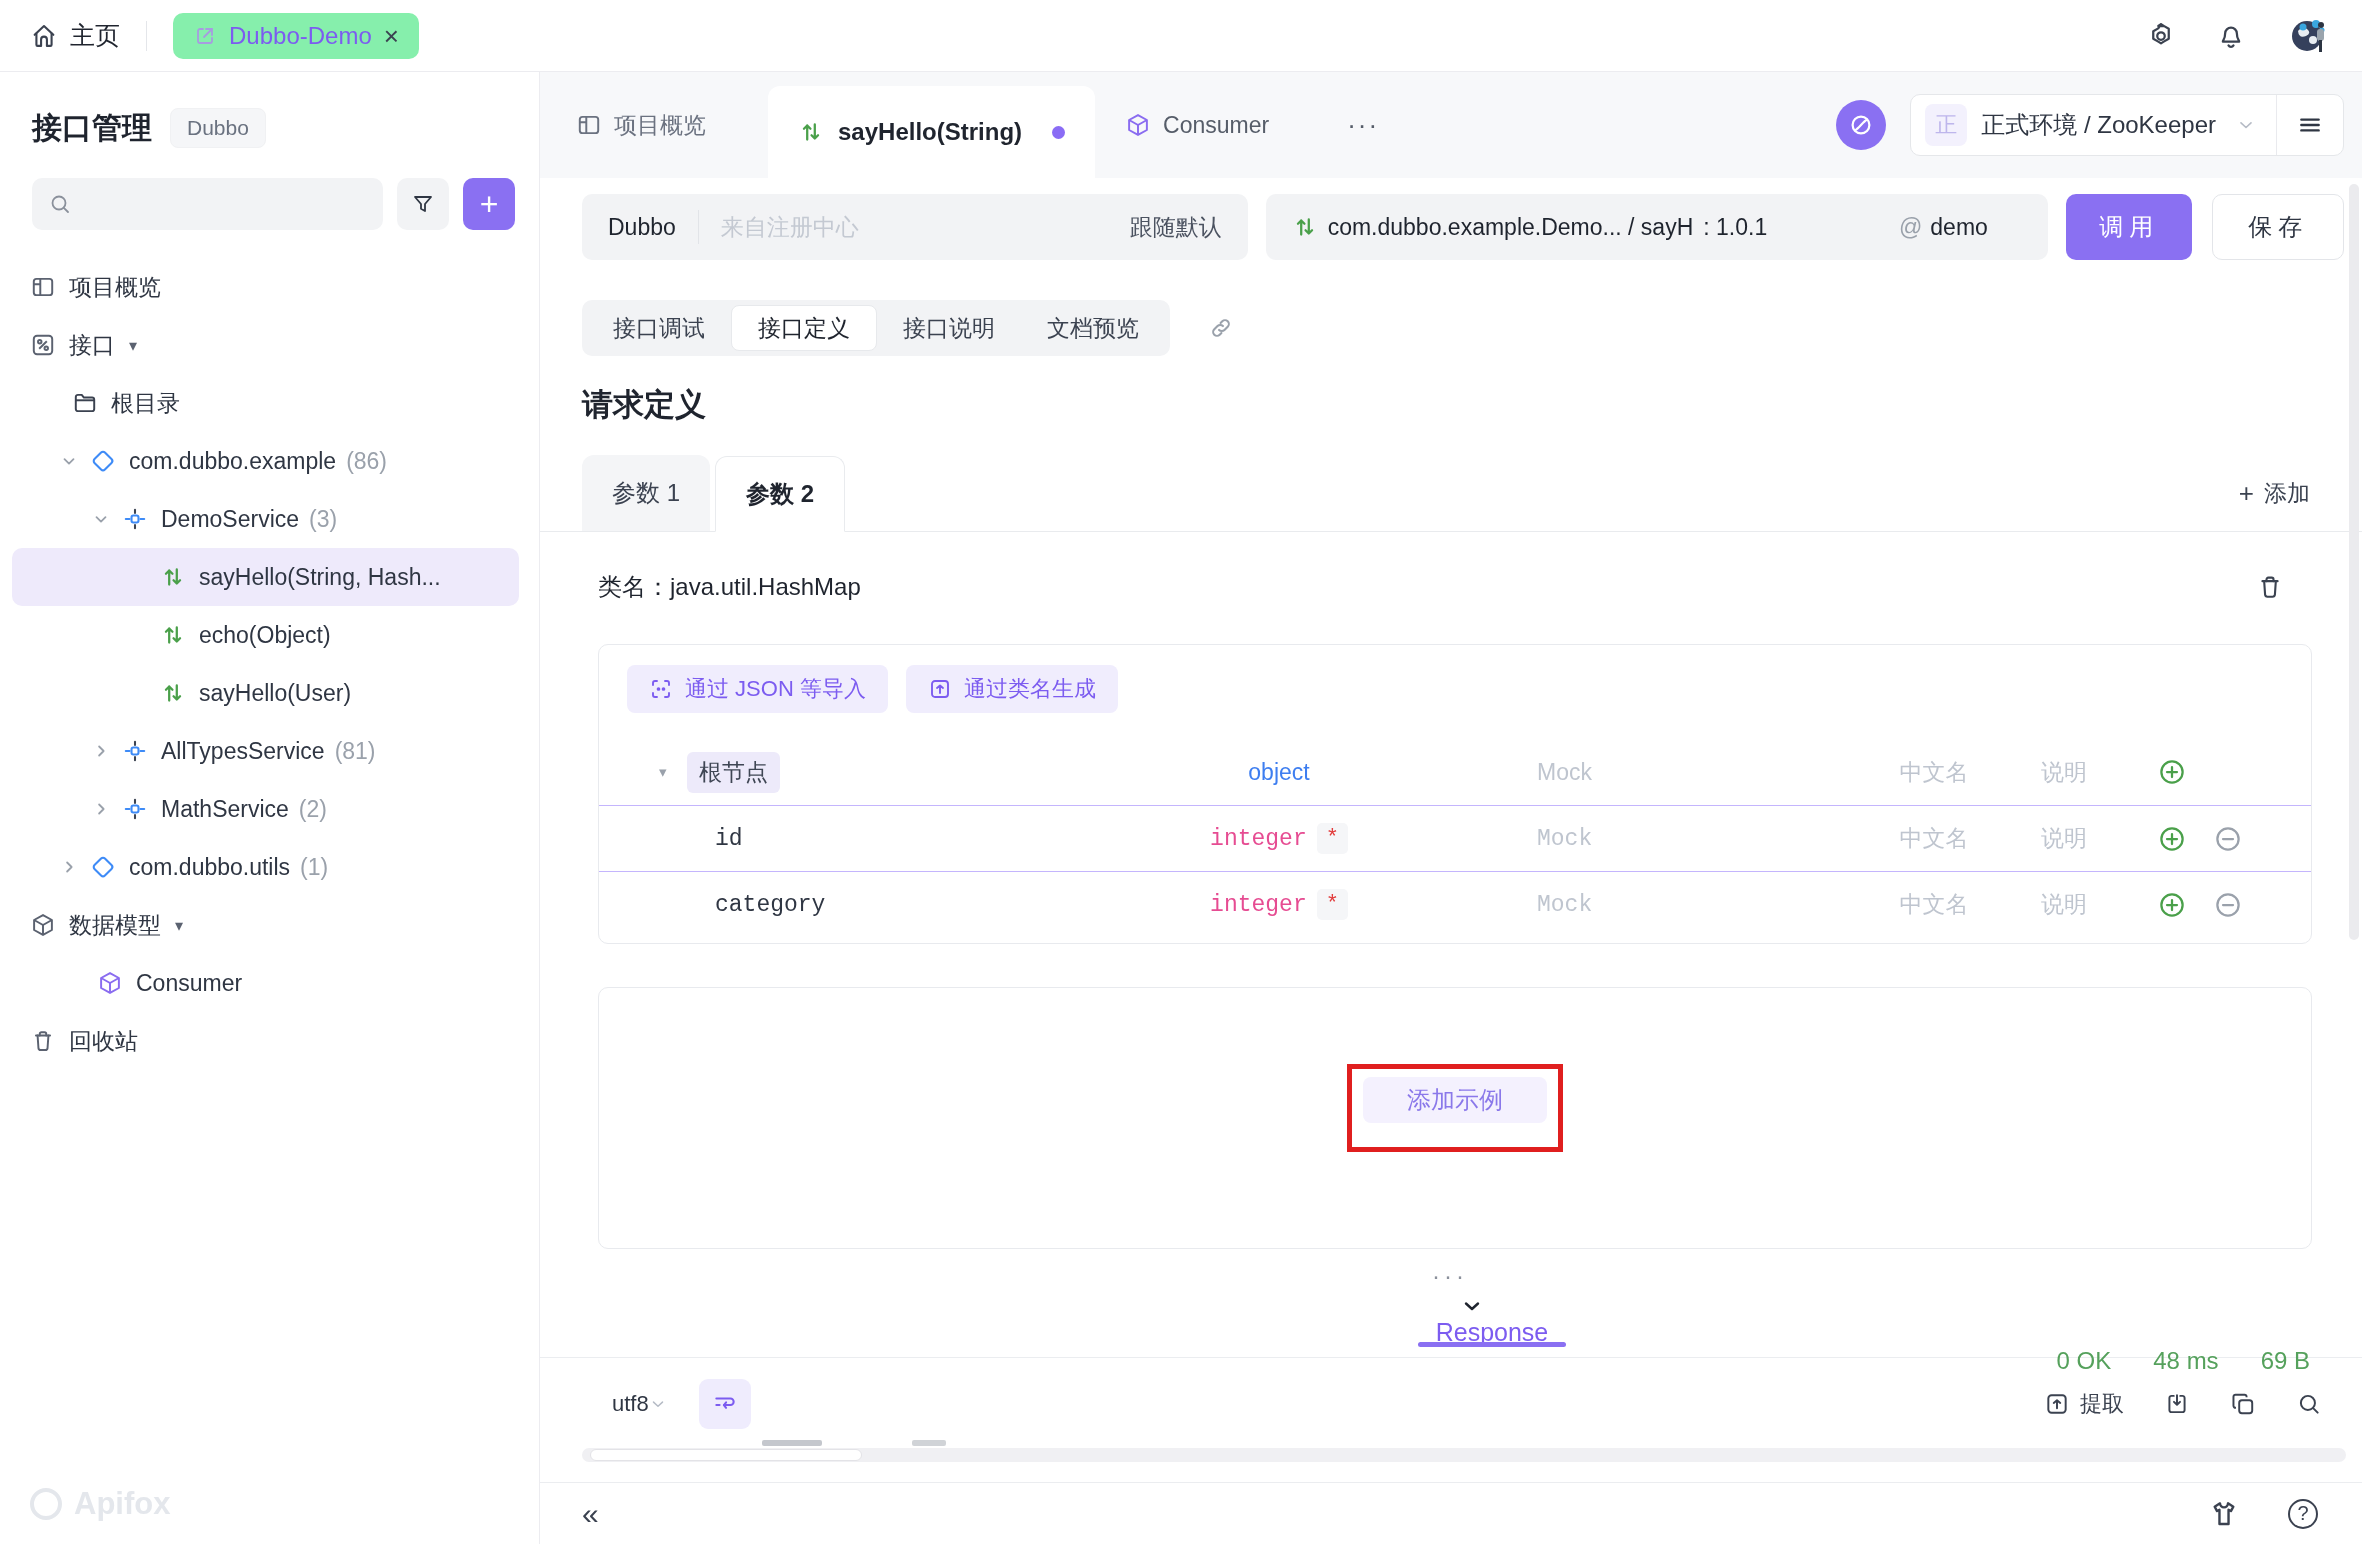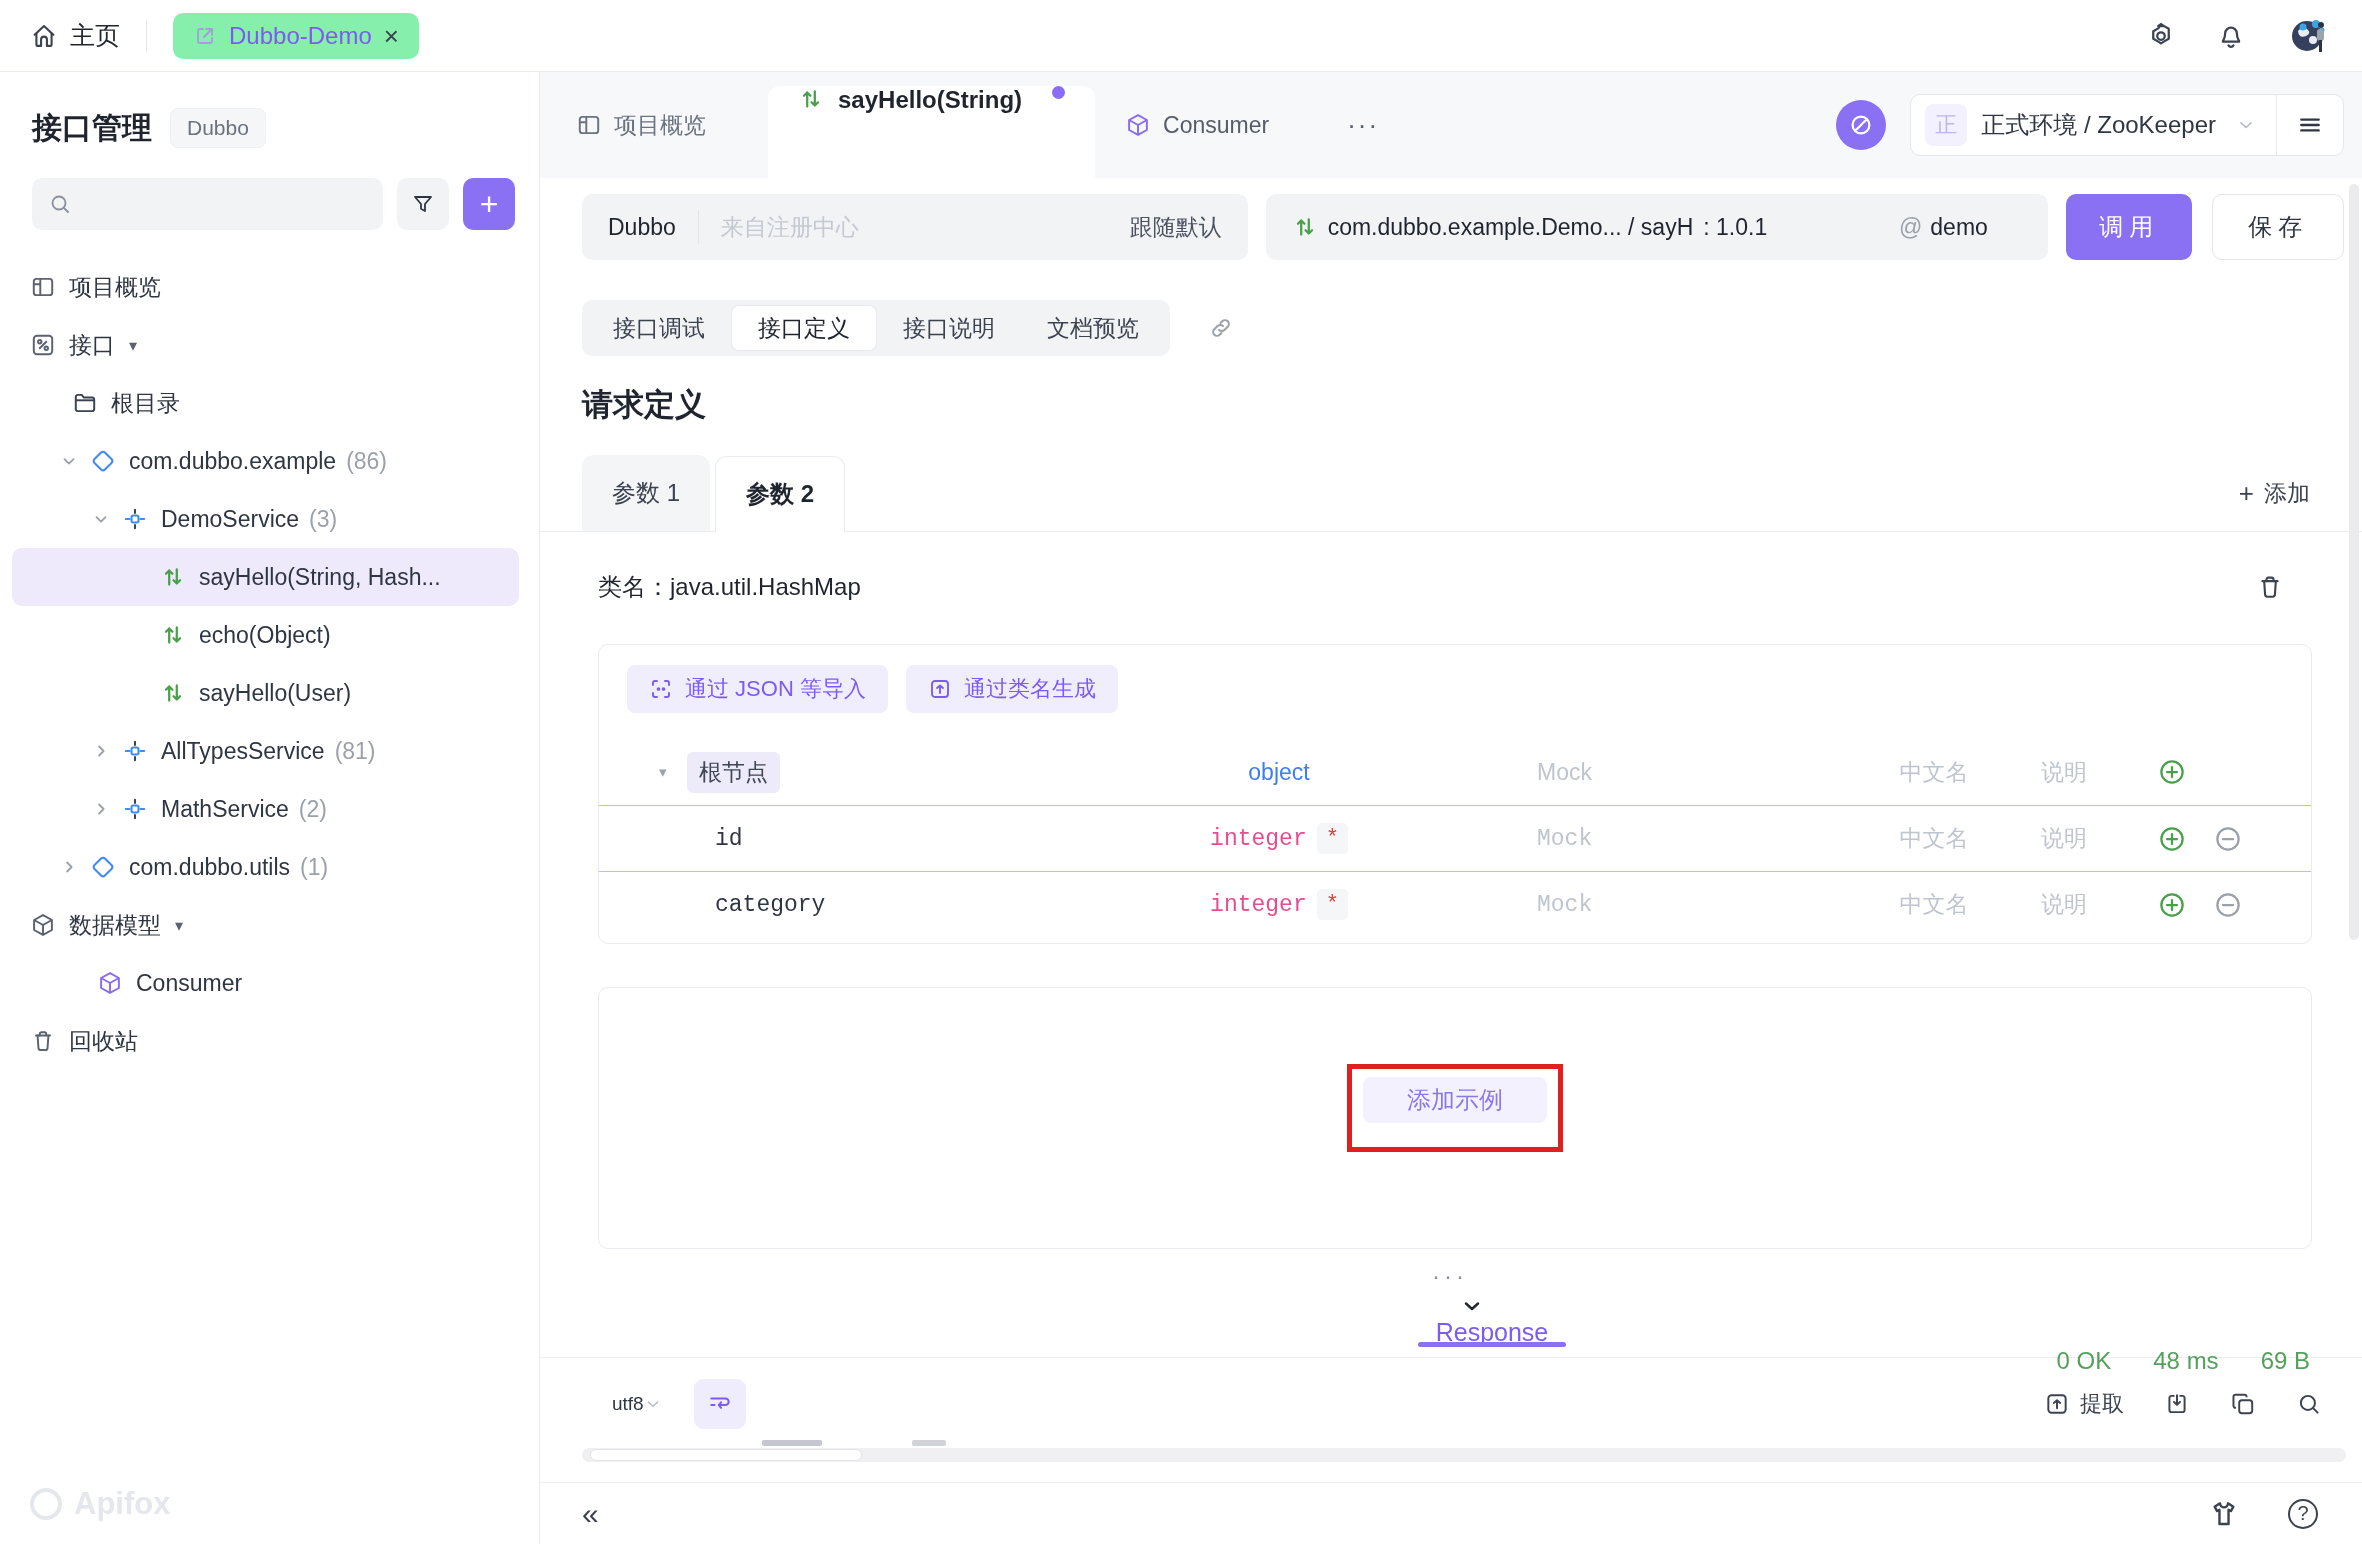--- a/index.html
+++ b/index.html
@@ -50,21 +50,21 @@
     color:#e4e7ec; font-size:31px; font-weight:700; }
   .wm-logo { width:32px; height:32px; border-radius:50%; border:4px solid #e4e7ec; }
 
   
   .main { position:absolute; left:540px; top:72px; right:0; bottom:62px; background:#fff; overflow:hidden; }
 
   .tabstrip { position:absolute; top:0; left:0; right:0; height:106px; background:#f7f8fa;
     display:flex; align-items:center; padding:0 18px 0 36px; }
   .mtab { display:flex; align-items:center; gap:12px; font-size:23px; color:#6b7280; }
   .mtab-active { height:92px; align-self:flex-end; background:#fff; border-radius:12px 12px 0 0;
-    display:flex; gap:14px; padding:0 30px; margin-left:62px; color:#1f242e;
+    display:flex; align-items:center; gap:14px; padding:0 30px; margin-left:62px; color:#1f242e;
     font-weight:700; font-size:24px; }
   .dot { width:13px; height:13px; border-radius:50%; background:#8a6cf5; margin-left:16px; }
   .mtab-consumer { margin-left:30px; color:#565d69; }
   .mtab-more { margin-left:78px; color:#565d69; font-size:26px; letter-spacing:2px; }
   .env-wrap { margin-left:auto; display:flex; align-items:center; gap:24px; }
   .sync-btn { width:50px; height:50px; border-radius:50%; background:#8a70f2; color:#fff;
     display:flex; align-items:center; justify-content:center; }
   .env-pill { height:62px; background:#fff; border:1px solid #e5e7ea; border-radius:10px;
     display:flex; align-items:center; }
   .env-abbr { width:42px; height:42px; border-radius:8px; background:#f3f1fd; color:#beb6ec;
@@ -154,21 +154,21 @@
   .resp-title { margin-left:40px; color:#7c5cf0; font-size:25px; position:relative; height:100%;
     display:flex; align-items:center; padding:0 8px; }
   .resp-underline { position:absolute; left:-10px; right:-10px; bottom:0; height:5px; background:#8a70f2; border-radius:3px; }
   .resp-stats { margin-left:auto; display:flex; gap:42px; padding-right:52px; color:#55a15c; font-size:24px; }
 
   .resp-toolbar { position:absolute; top:1302px; left:0; right:0; height:60px; display:flex;
     align-items:center; padding-left:42px; }
   .rseg { background:#f2f3f5; border-radius:10px; padding:4px; display:flex; height:56px; }
   .rseg-item { display:flex; align-items:center; padding:0 24px; font-size:22px; color:#3b4250; border-radius:8px; }
   .rseg-item.on { background:#fff; border:1px solid #e7e9ec; color:#1f242e; }
-  .enc { margin-left:30px; display:flex; align-items:center; font-size:19px; color:#2f3643; }
+  .enc { margin-left:30px; display:flex; align-items:center; font-size:22px; color:#2f3643; }
   .enc .chv { color:#b6bcc6; display:flex; }
   .wrap-btn { margin-left:32px; width:52px; height:50px; background:#efecfd; border-radius:9px;
     border:none; display:flex; align-items:center; justify-content:center; color:#7c5cf0; }
   .resp-tools { margin-left:auto; display:flex; align-items:center; gap:40px; padding-right:40px; color:#3b4250; }
   .extract { display:flex; align-items:center; gap:10px; font-size:22px; }
 
   .hscroll { position:absolute; top:1376px; left:42px; right:16px; height:14px; background:#f0f0f3; border-radius:8px; }
   .hthumb { position:absolute; left:8px; top:1px; width:272px; height:12px; background:#fff;
     border:1px solid #e3e3e7; border-radius:7px; }
   .cut1 { position:absolute; top:-8px; left:180px; width:60px; height:6px; background:#8a909b; opacity:.5; border-radius:2px; }

